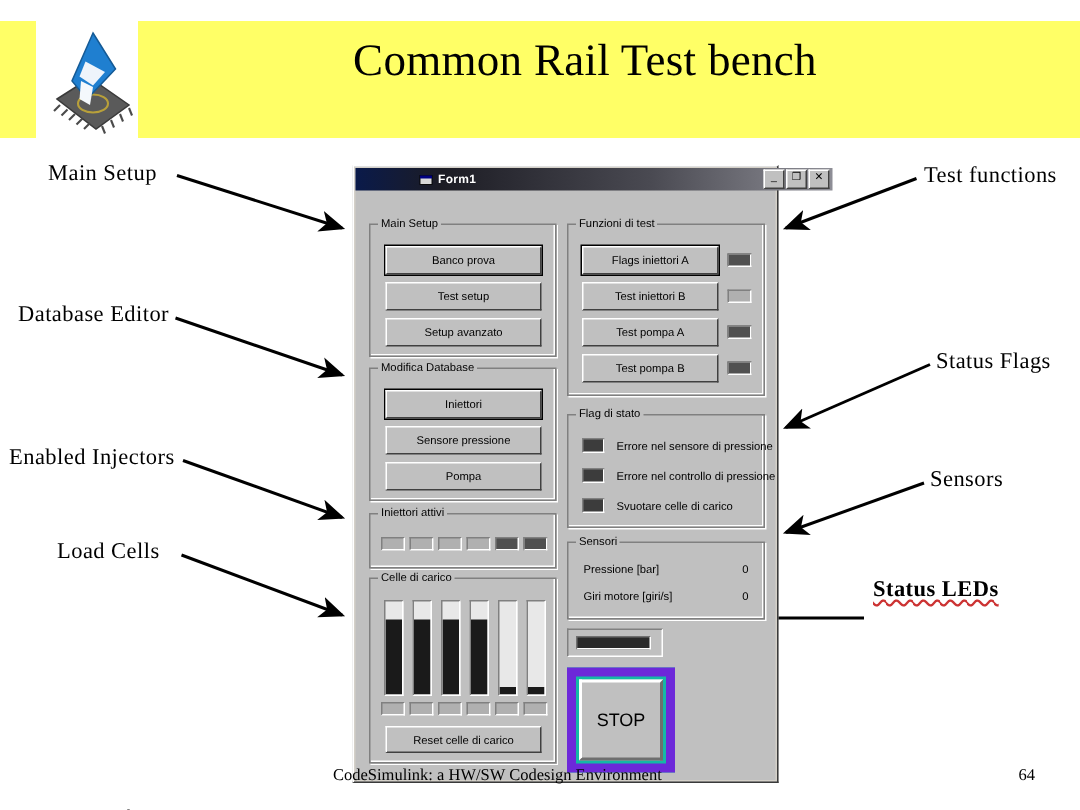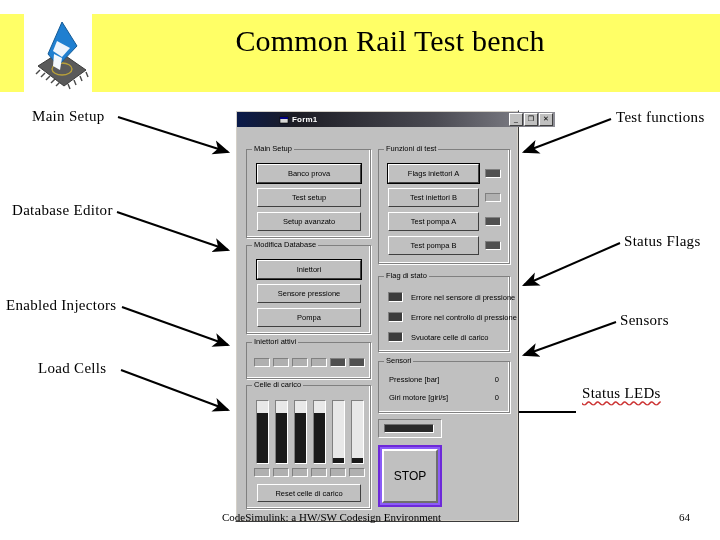--- a/index.html
+++ b/index.html
@@ -29,21 +29,21 @@
     text-align:center;white-space:nowrap;
   }
 
   
   .anno{
     position:absolute;
     font-family:"Liberation Serif", serif;
     font-size:15px;color:#000;white-space:nowrap;
     letter-spacing:.3px;
   }
-  .anno.spell{ text-decoration: underline wavy #cc3333; text-underline-offset:2px;}
+  .anno.spell{ text-decoration: underline wavy #cc3333; text-underline-offset:2px;font-weight:bold;}
   .arrowlayer{position:absolute;left:0;top:0;width:720px;height:540px;pointer-events:none;}
 
   
   .form{
     position:absolute;left:235px;top:110px;width:282px;height:410px;
     background:#c0c0c0;
     border-top:1px solid #ffffff;border-left:1px solid #ffffff;
     border-right:1px solid #3a3a3a;border-bottom:1px solid #3a3a3a;
     box-shadow:0 0 0 1px #d4d0c8 inset;
     font-family:"Liberation Sans", sans-serif;
@@ -124,22 +124,22 @@
     border-top:1px solid #808080;border-left:1px solid #808080;
     border-right:1px solid #ffffff;border-bottom:1px solid #ffffff;
   }
   .statbar .inner{
     position:absolute;left:5px;top:4px;width:48px;height:7px;background:#2a2a2a;
     border-top:1px solid #707070;border-left:1px solid #707070;
     border-right:1px solid #ffffff;border-bottom:1px solid #ffffff;
   }
 
   .stopwrap{
-    position:absolute;width:60px;height:58px;background:#8b5cf6;
-    border:2px solid #6d28d9;
+    position:absolute;width:60px;height:58px;background:#14b8a6;
+    border:6px solid #6d28d9;
   }
   .stopbtn{
     position:absolute;left:2px;top:2px;right:2px;bottom:2px;background:#c0c0c0;
     border-top:2px solid #ffffff;border-left:2px solid #ffffff;
     border-right:2px solid #6e6e6e;border-bottom:2px solid #6e6e6e;
     display:flex;align-items:center;justify-content:center;
     font-size:12px;color:#000;font-family:"Liberation Sans", sans-serif;
   }
 
   

